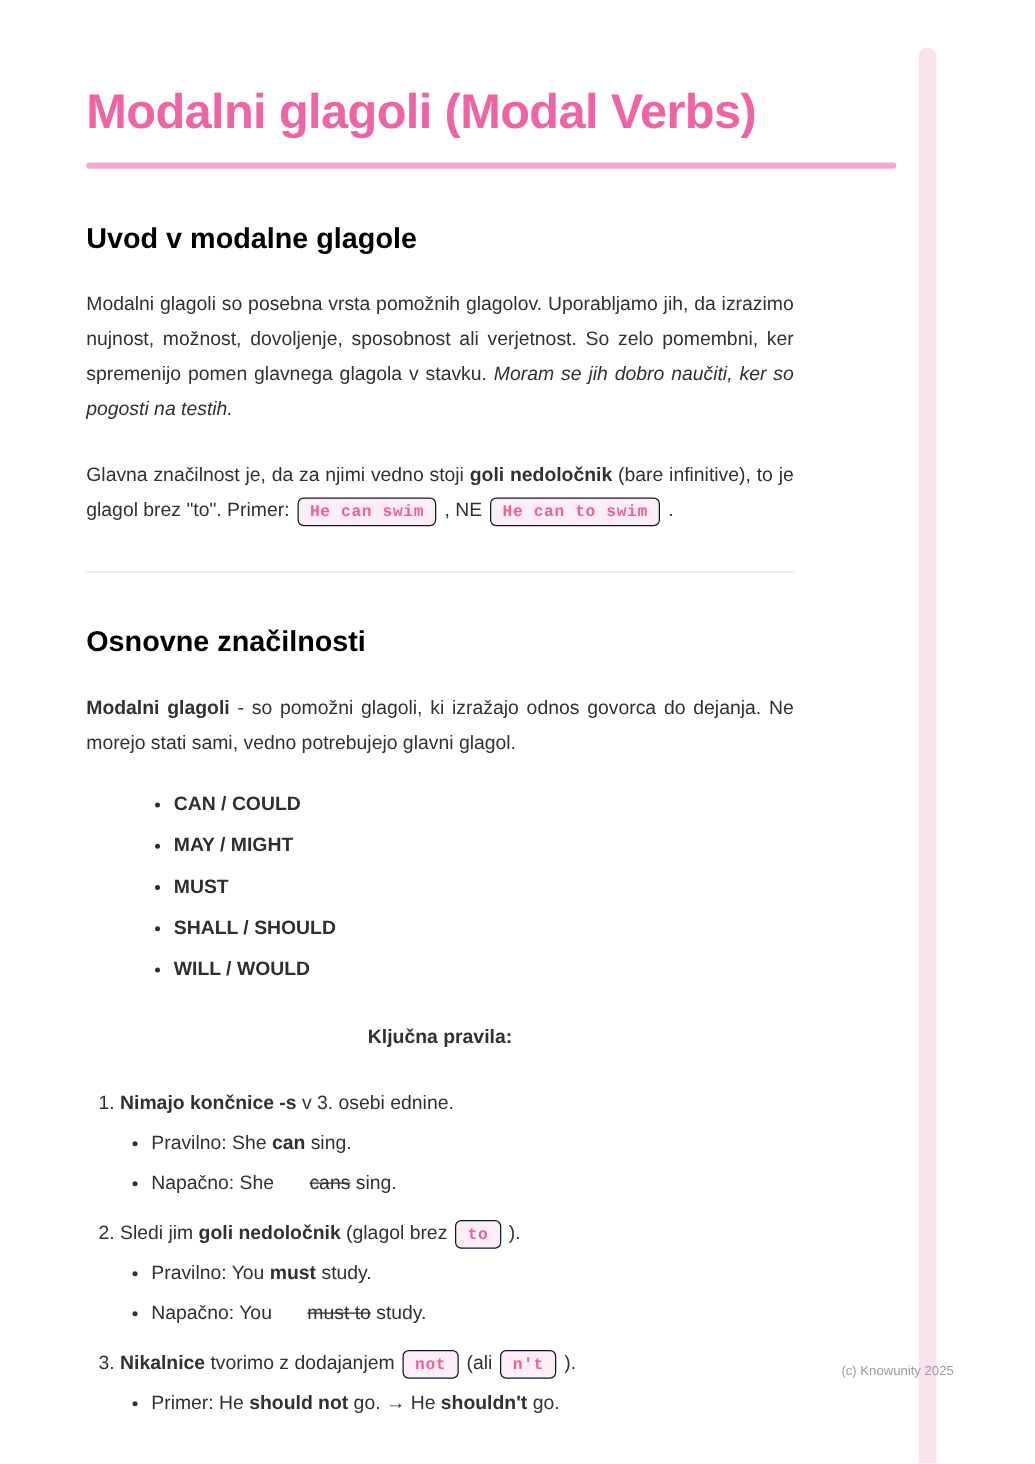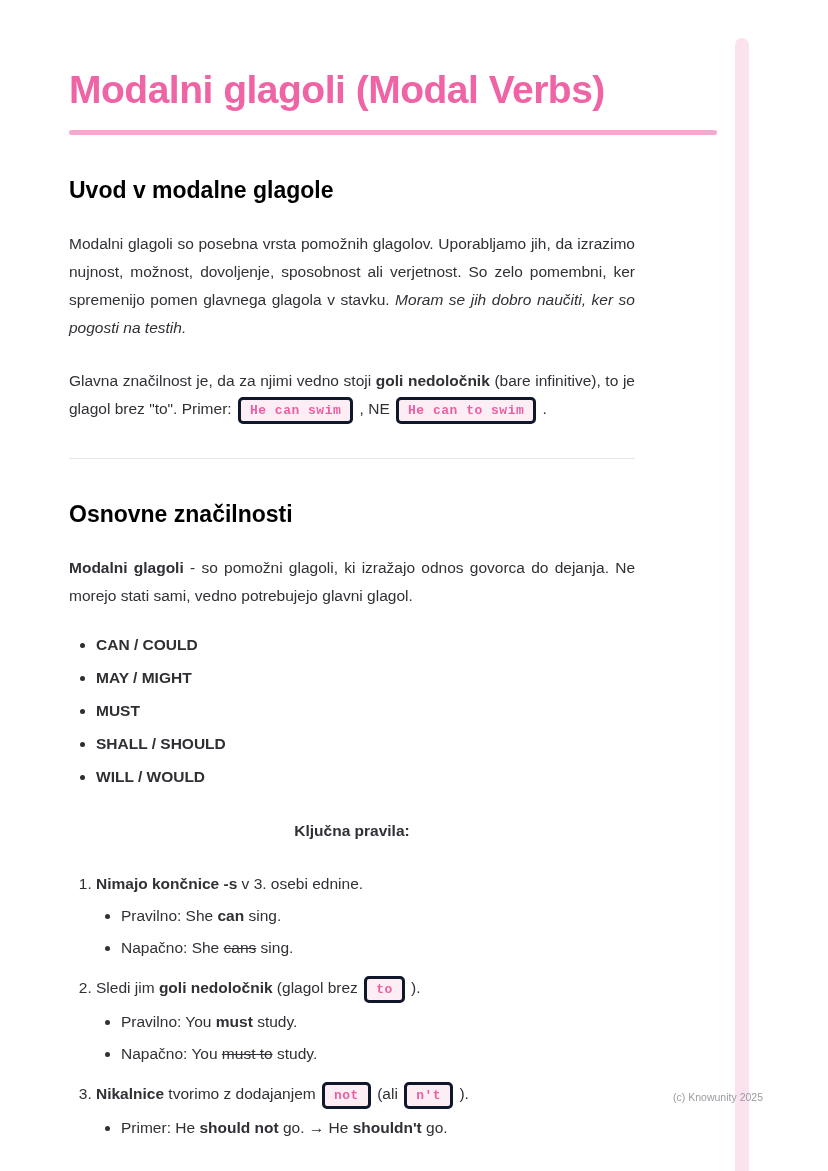--- a/index.html
+++ b/index.html
@@ -59,25 +59,25 @@
     font-size: 15.5px;
     line-height: 28px;
     color: #303036;
     margin: 0 0 25px 0;
   }
   .justify { text-align: justify; }
   .b { font-weight: 700; text-align: center; }
 
   .seg-b { font-weight: 700; }
   .seg-i { font-style: italic; }
-  .seg-s { text-decoration: line-through; }
+  .seg-s { text-decoration: line-through; margin-left: 24px; }
   .seg-code {
     display: inline-block;
     background: #fdeef6;
-    border: 3px solid #0f172a;
+    border: 1px solid #0f172a;
     border-radius: 5px;
     padding: 0 9px;
     margin: 0 2px;
     font-family: "Liberation Mono", "DejaVu Sans Mono", monospace;
     font-weight: 700;
     font-size: 13px;
     line-height: 21px;
     color: #eb5fa0;
     letter-spacing: 0.5px;
     white-space: nowrap;
@@ -96,20 +96,21 @@
     padding-left: 27px;
     margin: 6px 0 30px 0;
     width: 540px;
   }
   .modal-list li {
     font-size: 15.5px;
     font-weight: 700;
     color: #2e2e33;
     line-height: 20px;
     margin-bottom: 13px;
+    margin-left: 43px;
   }
 
   .rules {
     padding-left: 27px;
     margin: 16px 0 0 0;
     width: 540px;
   }
   .rules > li {
     font-size: 15.5px;
     color: #303036;

